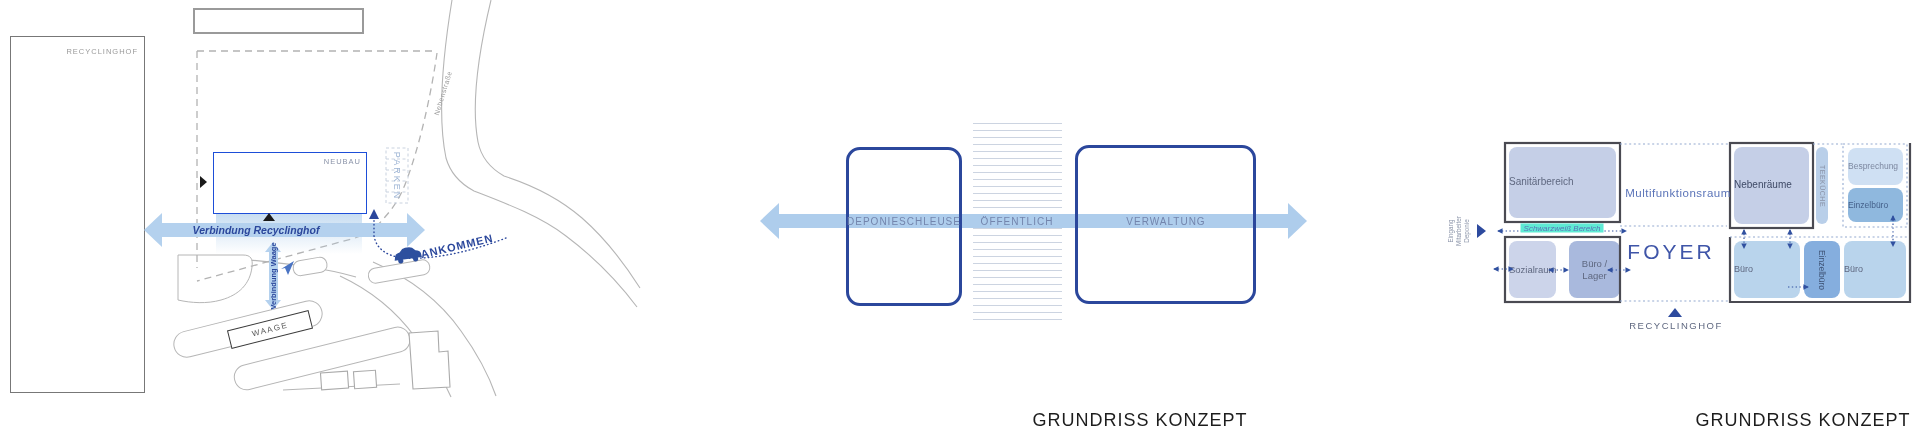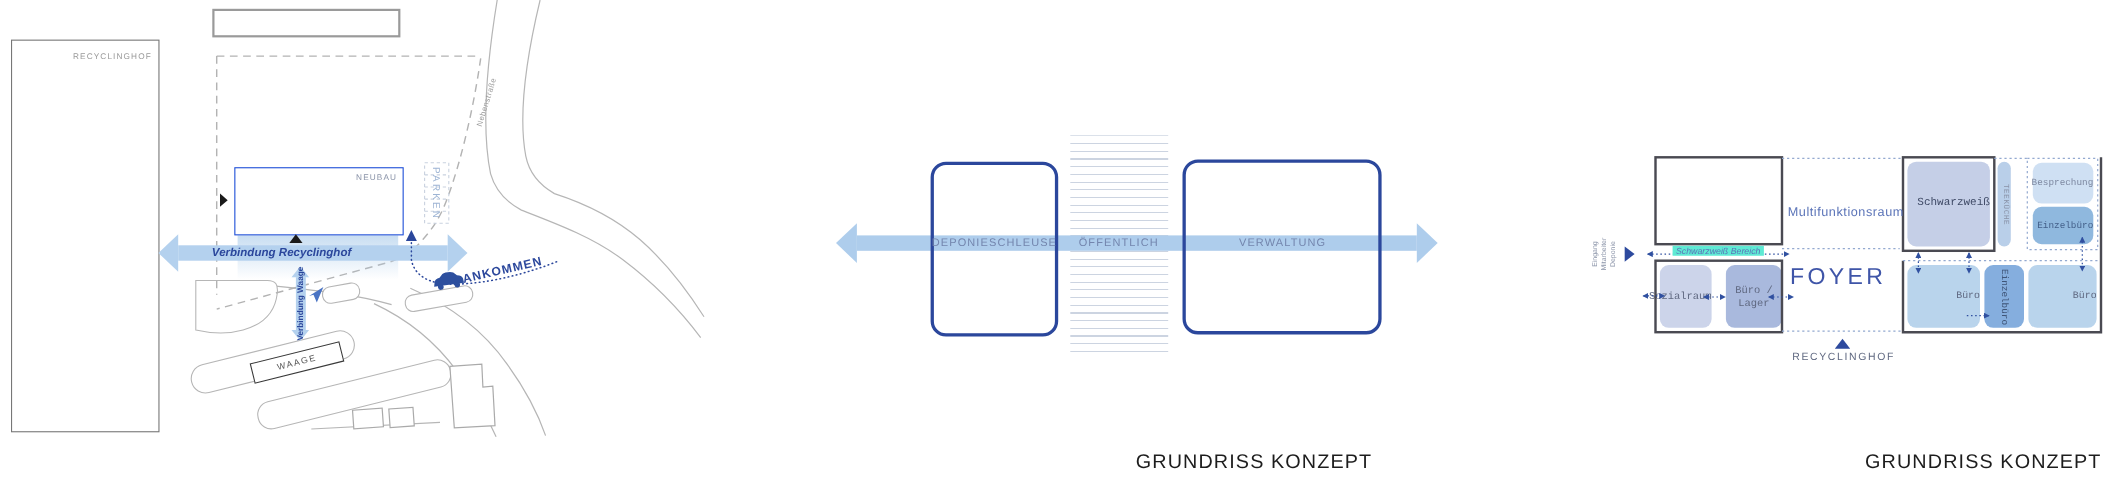--- a/index.html
+++ b/index.html
@@ -15,22 +15,22 @@
   .dblarrow .bar{flex:1;background:#b4d1ee;}
   .hd{width:0;height:0;}
   
   .tinylab{position:absolute;color:#8a93a8;letter-spacing:1px;font-size:7.5px;}
   .zlabel{position:absolute;transform:translate(-50%,-50%);color:#7385ad;
           font-size:10px;letter-spacing:1px;white-space:nowrap;}
   .navytext{color:#2b479c;font-weight:bold;}
   
   .conceptbox{position:absolute;border:3.5px solid #2b479c;border-radius:14px;background:transparent;}
   
-  .room{position:absolute;border-radius:8px;display:flex;align-items:center;justify-content:flex-end;
-        text-align:center;color:#5f6880;font-size:9.5px;line-height:1.25;font-family:Liberation Mono, monospace;}
+  .room{position:absolute;border-radius:8px;display:flex;align-items:center;justify-content:flex-start;
+        text-align:center;color:#5f6880;font-size:9.5px;line-height:1.25;}
   .vspan{position:absolute;left:50%;top:50%;white-space:nowrap;}
 </style>
 </head>
 <body>
 
 <div id="canvas">
 
   <svg class="abs" style="left:0;top:0" width="740" height="445" viewBox="0 0 740 445" fill="none">
     <g stroke="#b6b6b6" stroke-width="1.1" fill="none">
       <path d="M452,0 C443,55 437,115 446,158 C450,172 459,183 474,191 C505,203 540,216 566,236 C594,257 619,283 637,307"></path>
@@ -126,22 +126,25 @@
 
   <div class="conceptbox" style="left:846px;top:147px;width:110px;height:153px;"></div>
   <div class="conceptbox" style="left:1075px;top:145px;width:175px;height:153px;"></div>
 
   <span class="zlabel" style="left:904px;top:221px;">DEPONIESCHLEUSE</span>
   <span class="zlabel" style="left:1017px;top:221px;">ÖFFENTLICH</span>
   <span class="zlabel" style="left:1166px;top:221px;">VERWALTUNG</span>
 
   <div class="caption" style="left:1140px;top:420px;">GRUNDRISS KONZEPT</div>
 
+  <div class="room" style="left:1509px;top:147px;width:107px;height:71px;background:#c5cfe7;font-size:10px;">
+    <span>Sanitärbereich</span>
+  </div>
   <div class="room" style="left:1734px;top:147px;width:75px;height:77px;background:#c5cfe7;font-size:10px;color:#3f4a66;">
-    <span>Schwarzweiß</span>
+    <span>Nebenräume</span>
   </div>
   <div class="room" style="left:1816px;top:147px;width:12px;height:77px;background:#b9cfe9;border-radius:6px;">
     <span class="vspan" style="transform:translate(-50%,-50%) rotate(90deg);font-size:7px;color:#8a93a8;letter-spacing:.5px;">TEEKÜCHE</span>
   </div>
   <div class="room" style="left:1848px;top:148px;width:55px;height:37px;background:#cfe0f3;font-size:8.5px;color:#7d88a0;">
     <span>Besprechung</span>
   </div>
   <div class="room" style="left:1848px;top:188px;width:55px;height:34px;background:#8fb8de;font-size:8.5px;color:#44608a;">
     <span>Einzelbüro</span>
   </div>

